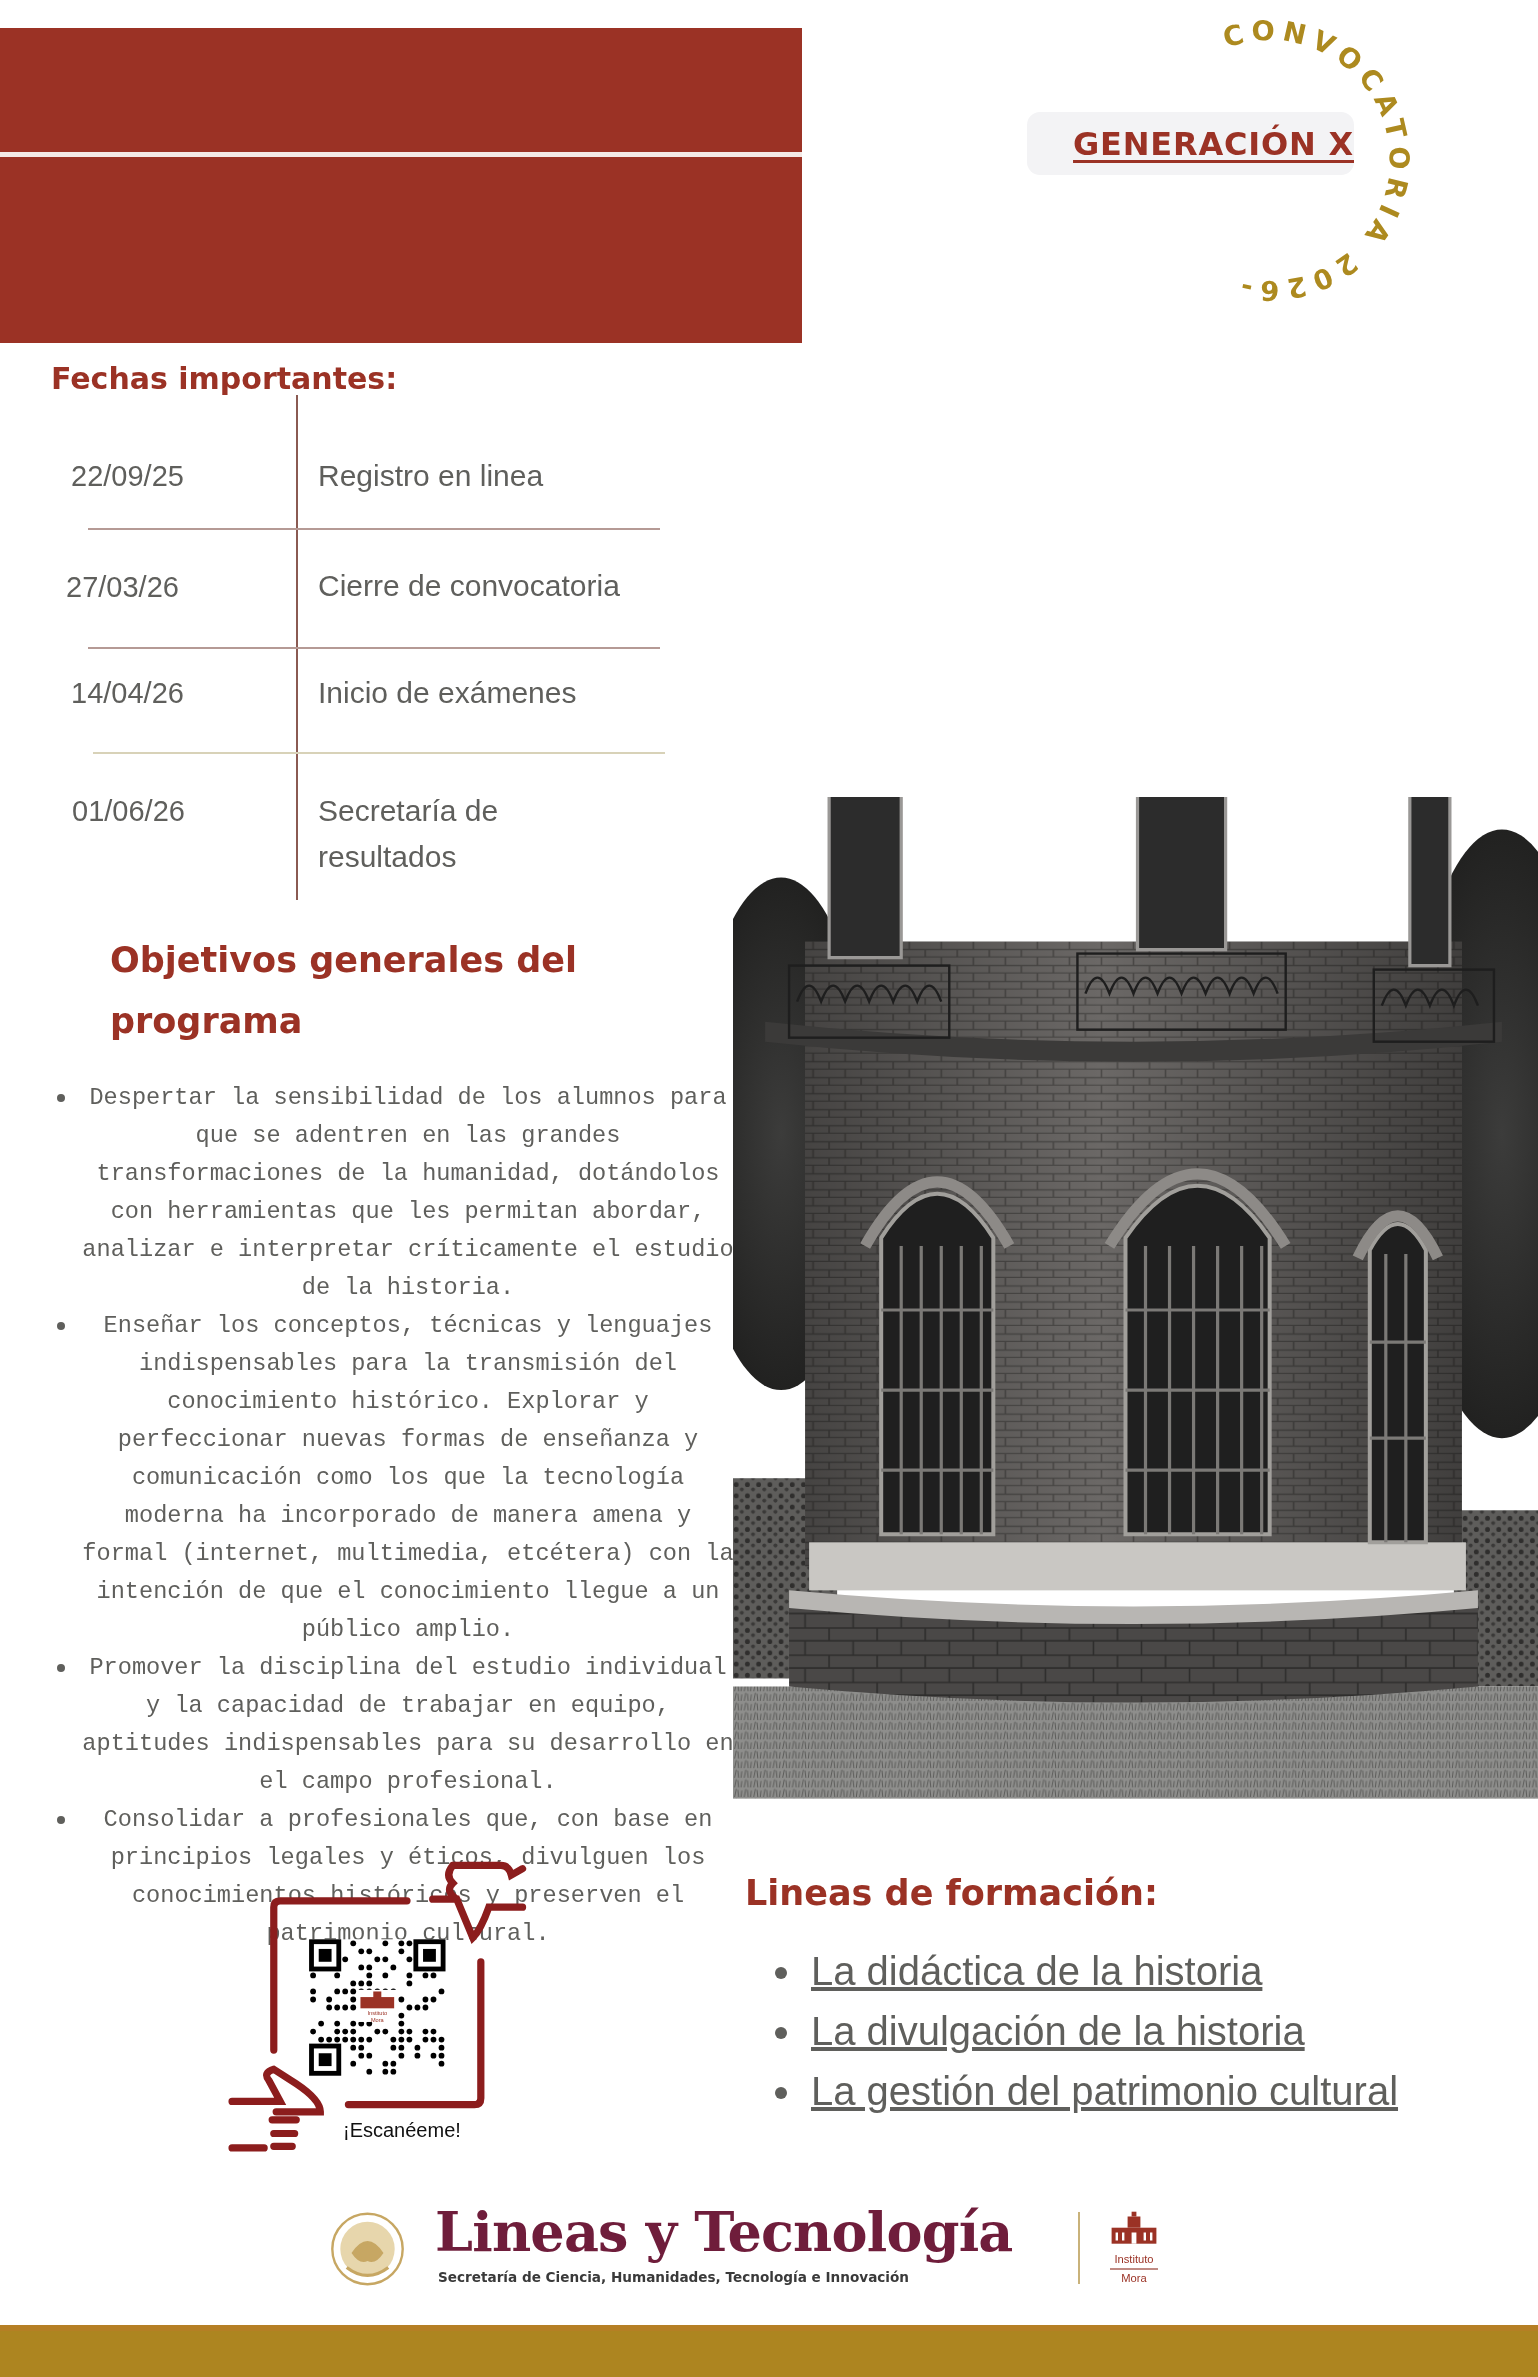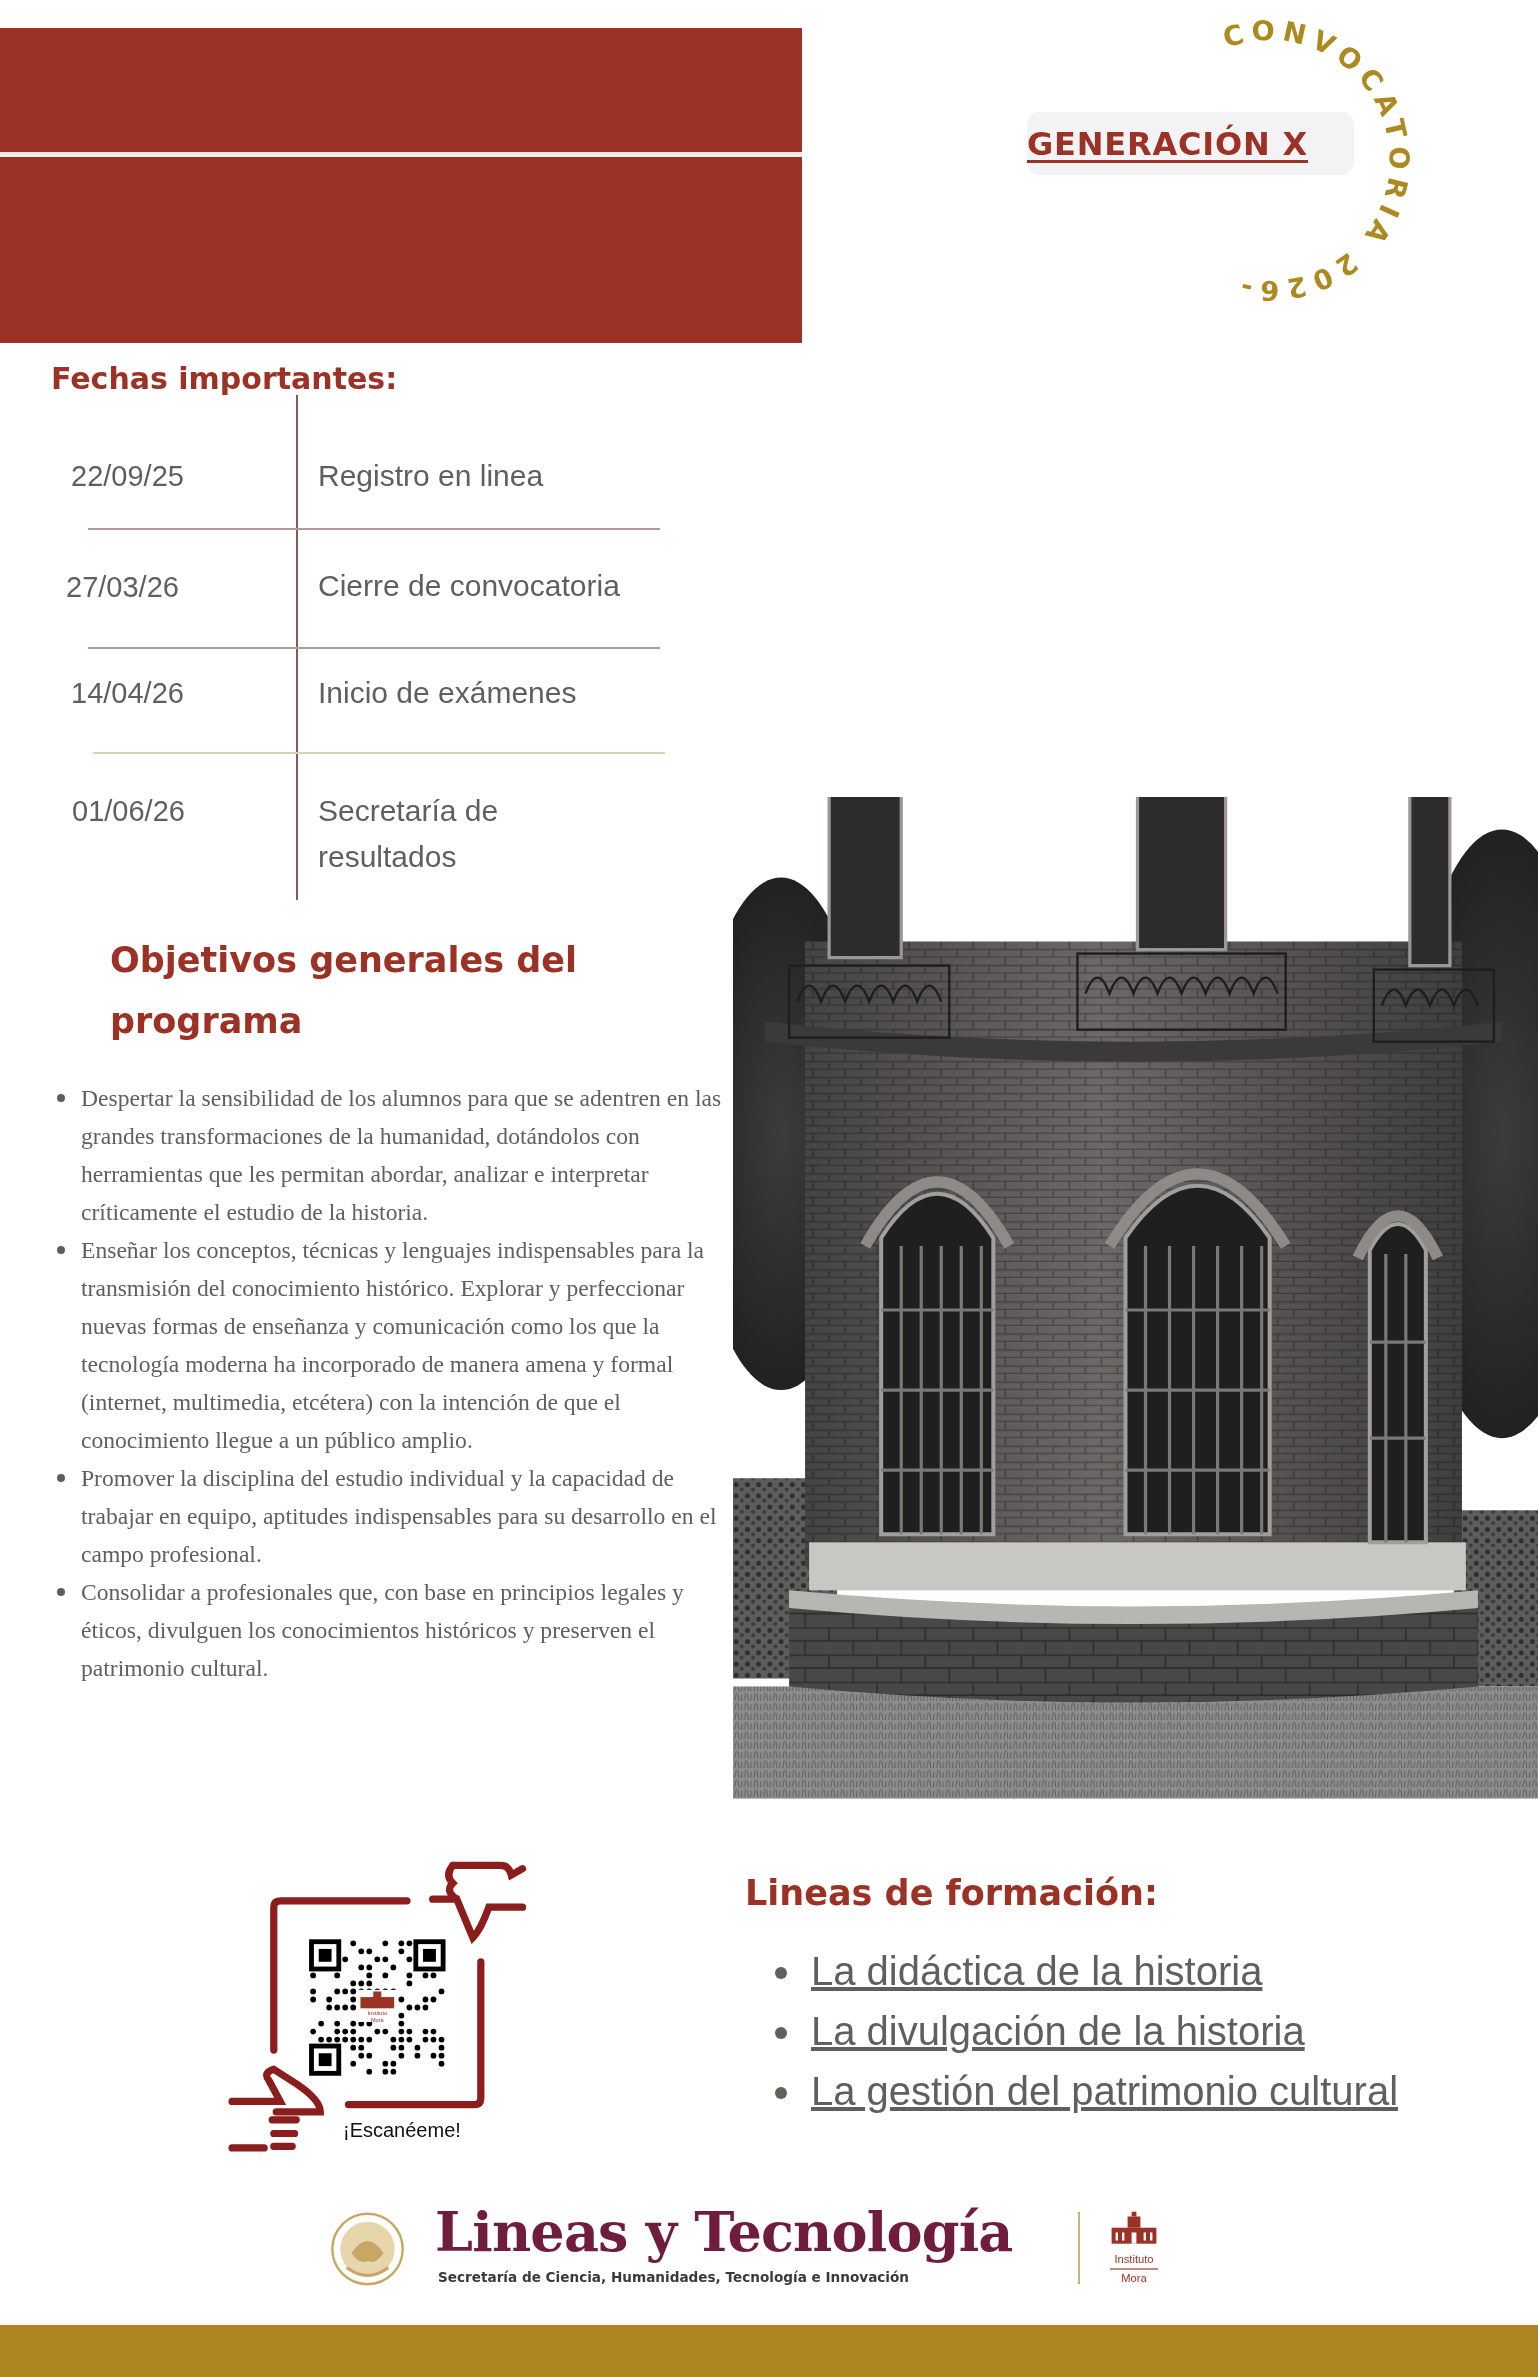--- a/index.html
+++ b/index.html
@@ -6,39 +6,39 @@
   html, body { width: 1539px; height: 2377px; background: #ffffff; overflow: hidden; }
   body { position: relative; font-family: "DejaVu Sans", "Liberation Sans", sans-serif; color: #5f5f5c; }
 
   
   .title-band { position: absolute; left: 0; top: 28px; width: 802px; height: 315px; background: #9b3225; }
   .title-divider { position: absolute; left: 0; top: 152px; width: 802px; height: 4.8px; background: #f4e9e6; }
   .title-line1 { position: absolute; right: 64px; top: 68px; font-family: "DejaVu Serif", "Liberation Serif", serif; font-style: italic; font-size: 50px; color: #ffffff; letter-spacing: -0.8px; text-align: right; }
   .title-line2 { position: absolute; right: 64px; top: 160px; font-family: "DejaVu Serif", "Liberation Serif", serif; font-size: 51px; color: #ffffff; letter-spacing: -0.8px; }
 
   
-  .gen-badge { position: absolute; left: 1027px; top: 112px; width: 327px; height: 63px; background: #f3f3f5; border-radius: 13px; display: flex; align-items: center; justify-content: flex-start; }
+  .gen-badge { position: absolute; left: 1027px; top: 112px; width: 327px; height: 63px; background: #f3f3f5; border-radius: 13px; display: flex; align-items: center; justify-content: flex-end; }
   .gen-badge span { font-family: "DejaVu Sans", sans-serif; font-weight: bold; font-size: 32px; color: #9b3225; text-decoration: underline; text-decoration-thickness: 3.2px; text-underline-offset: 4.8px; letter-spacing: 0.8px; }
 
   
   .circ { position: absolute; left: 1162px; top: 0px; width: 321px; height: 321px; }
   .circ text { font-family: "DejaVu Sans", sans-serif; font-weight: bold; font-size: 34px; fill: #ad8a1f; letter-spacing: 8px; }
 
   
   .h-red { color: #9b3225; font-weight: bold; font-family: "DejaVu Sans", sans-serif; }
   .fechas-title { position: absolute; left: 51px; top: 361px; font-size: 30px; }
   .fechas-vline { position: absolute; left: 296px; top: 395px; width: 1.6px; height: 505px; background: #8a5a52; }
   .fechas-hline { position: absolute; height: 1.6px; }
   .date { position: absolute; font-size: 29px; color: #5f5f5c; font-family: "Liberation Sans", sans-serif; }
   .event { position: absolute; left: 318px; font-size: 30px; color: #5f5f5c; font-family: "Liberation Sans", sans-serif; line-height: 46px; width: 369px; }
 
   
   .obj-title { position: absolute; left: 110px; top: 930px; font-size: 35px; line-height: 61px; width: 561px; }
   .obj-list { position: absolute; left: 46px; top: 1079px; width: 689px; list-style: none; }
-  .obj-list li { position: relative; padding-left: 35px; font-family: Liberation Serif, serif; font-size: 23.6px; line-height: 38px; color: #5f5f5c; }
+  .obj-list li { position: relative; padding-left: 35px; font-family: Liberation Mono, monospace; font-size: 23.6px; line-height: 38px; color: #5f5f5c; text-align: center; }
   .obj-list li::before { content: ""; position: absolute; left: 11.2px; top: 15px; width: 8px; height: 8px; border-radius: 50%; background: #5f5f5c; }
 
   
   .photo { position: absolute; left: 733px; top: 797px; width: 805px; height: 1002px; overflow: hidden; background: #ffffff; }
 
   
   .qr-block { position: absolute; left: 216px; top: 1843px; width: 321px; height: 321px; }
   .qr-label { position: absolute; left: 343px; top: 2119px; font-family: "Liberation Sans", sans-serif; font-size: 20px; color: #111; }
 
   

